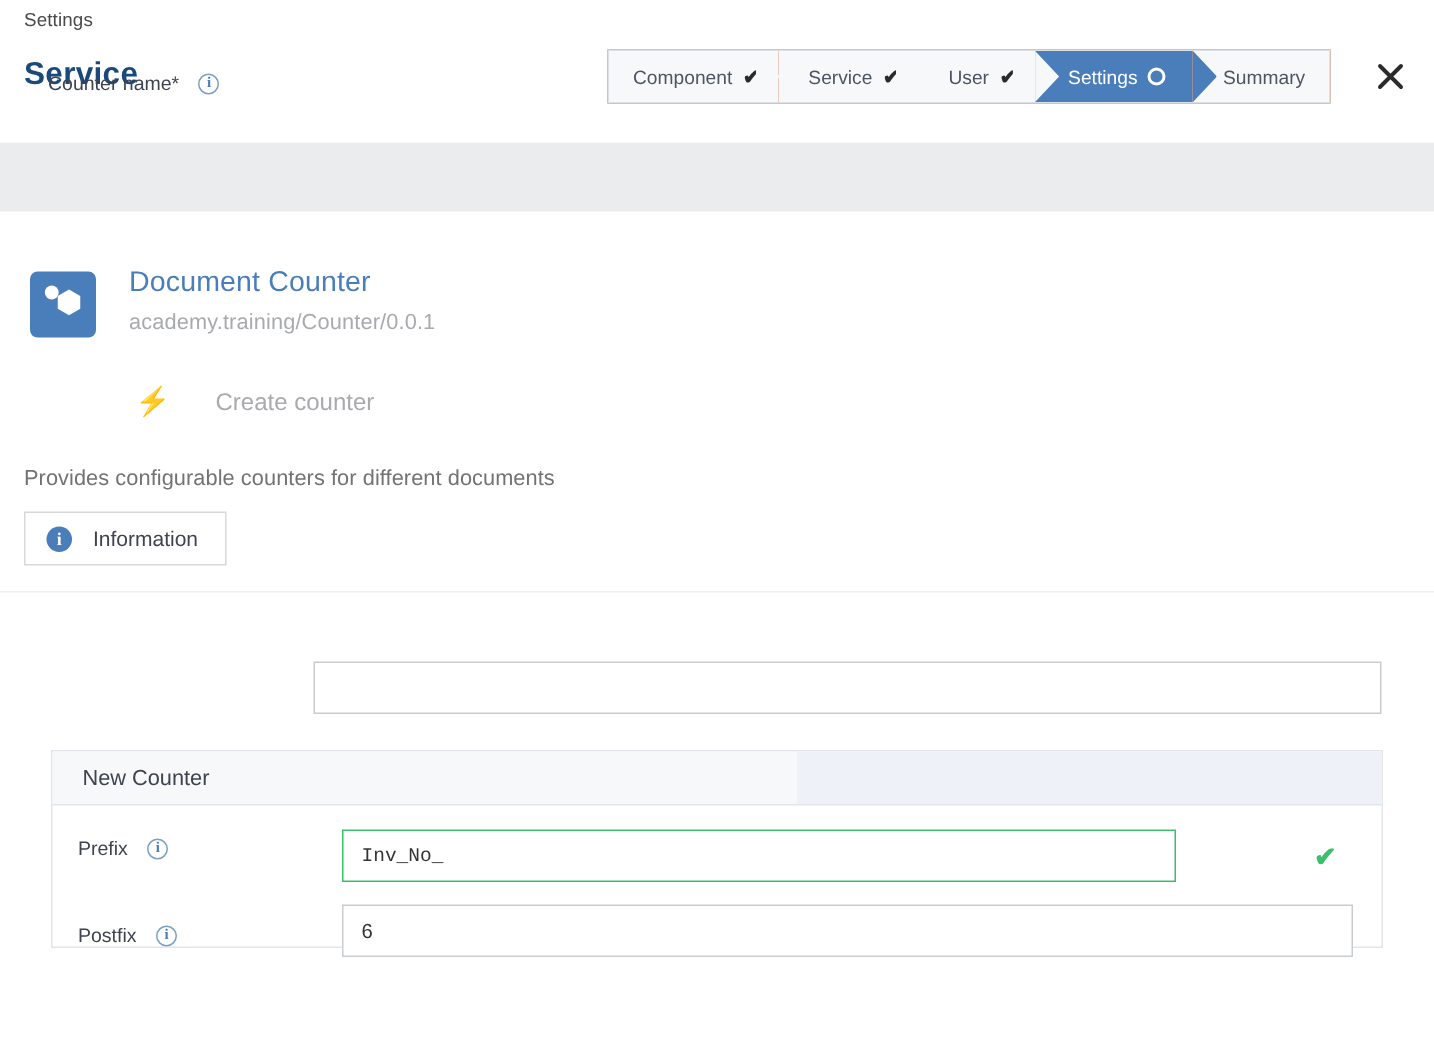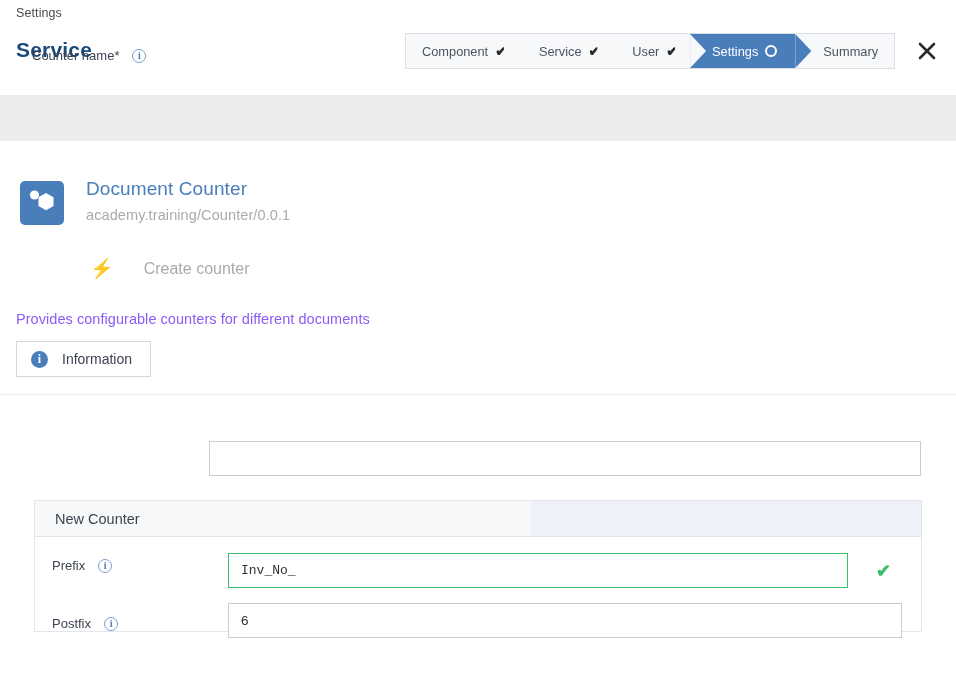--- a/index.html
+++ b/index.html
@@ -107,21 +107,21 @@
     content: "";
     position: absolute;
     left: 0;
     top: 0;
     width: 16px;
     height: 100%;
     background: #f7f8fa;
     clip-path: polygon(0 0, 100% 50%, 0 100%);
     z-index: 6;
   }
-  .step.last { padding-left: 28px; padding-right: 16px; }
+  .step.last { padding-left: 20px; padding-right: 16px; }
   .step.last::after { display: none; }
   .check-glyph {
     font-size: 14px;
     font-weight: bold;
     color: #2b2b2b;
     line-height: 1;
   }
   .circle-glyph {
     width: 12px;
     height: 12px;
@@ -189,21 +189,21 @@
     cursor: pointer;
   }
   .bolt { color: #4a7ebb; font-size: 19px; line-height: 1; }
   .action-label { color: #a8aaae; font-size: 16px; }
 
   .svc-desc {
     position: absolute;
     left: 16px;
     top: 170px;
     font-size: 14.5px;
-    color: #8b5cf6;
+    color: #737373;
     letter-spacing: .05px;
   }
   .info-btn {
     position: absolute;
     left: 16px;
     top: 200px;
     width: 135px;
     height: 36px;
     border: 1px solid #d6d8dc;
     background: #ffffff;
@@ -312,21 +312,21 @@
     background: linear-gradient(to right, #f6f8fa 0%, #f6f8fa 56%, #eef2f8 56%, #eef2f8 100%);
     border-bottom: 1px solid #dfe5ee;
     display: flex;
     align-items: center;
     padding-left: 20px;
     box-sizing: border-box;
     font-size: 14.5px;
     color: #3d4450;
   }
   #prefix-label { left: 52px; top: 558px; }
-  #prefix-input { left: 228px; top: 553px; width: 620px; height: 35px; }
+  #prefix-input { left: 228px; top: 553px; width: 556px; height: 35px; }
   #prefix-check { left: 876px; top: 562px; }
   #postfix-label { left: 52px; top: 616px; }
   #postfix-input { left: 228px; top: 603px; width: 674px; height: 35px; }
 </style>
 </head>
 <body>
 
 <div class="header">
   <div class="breadcrumb">Settings</div>
   <div class="page-title">Service</div>

